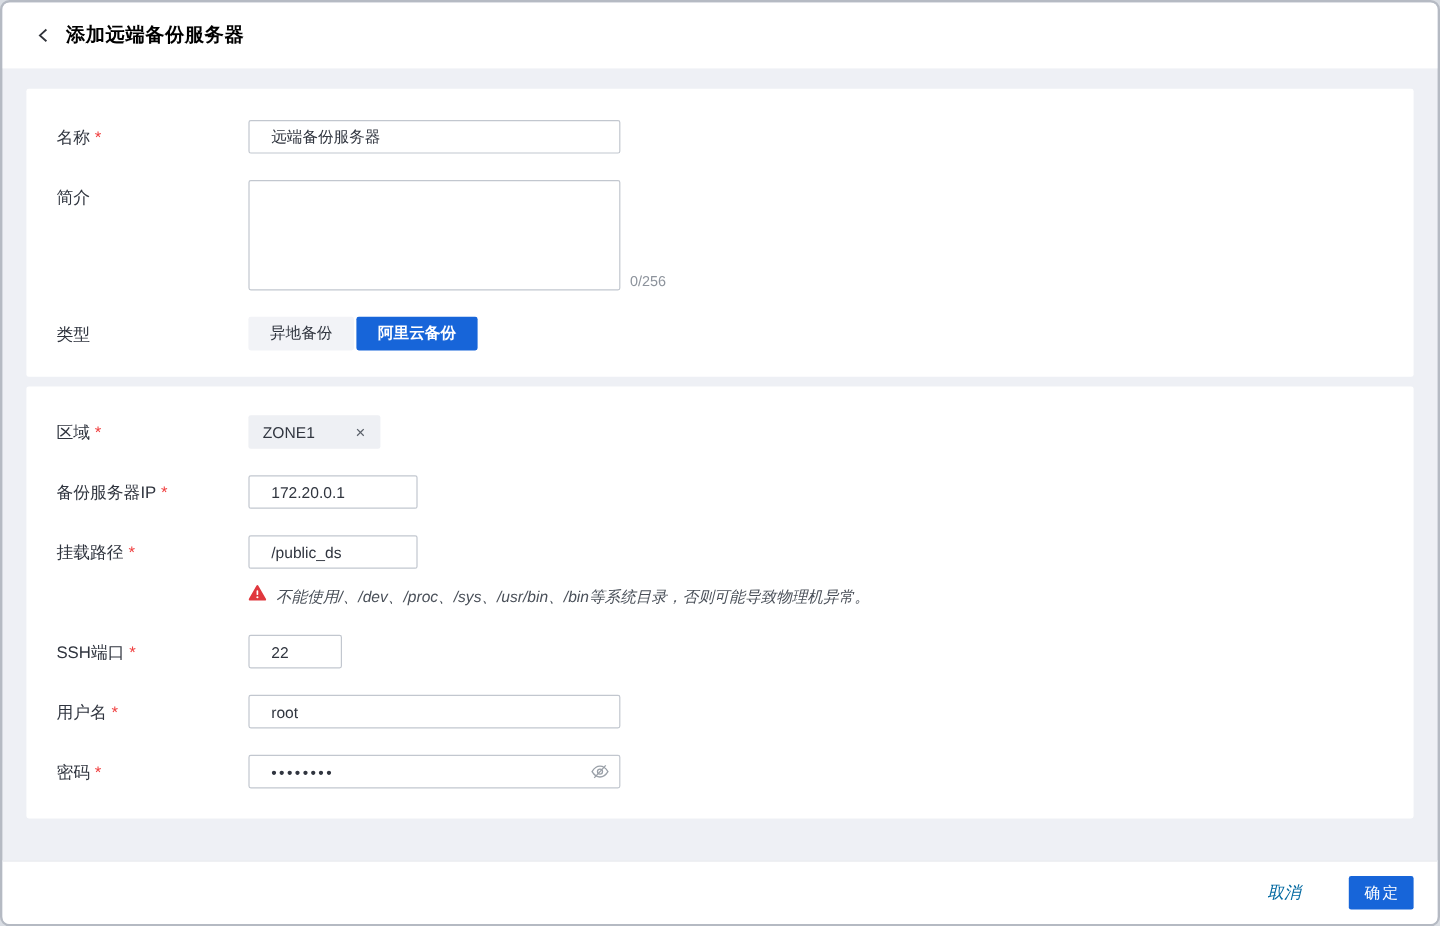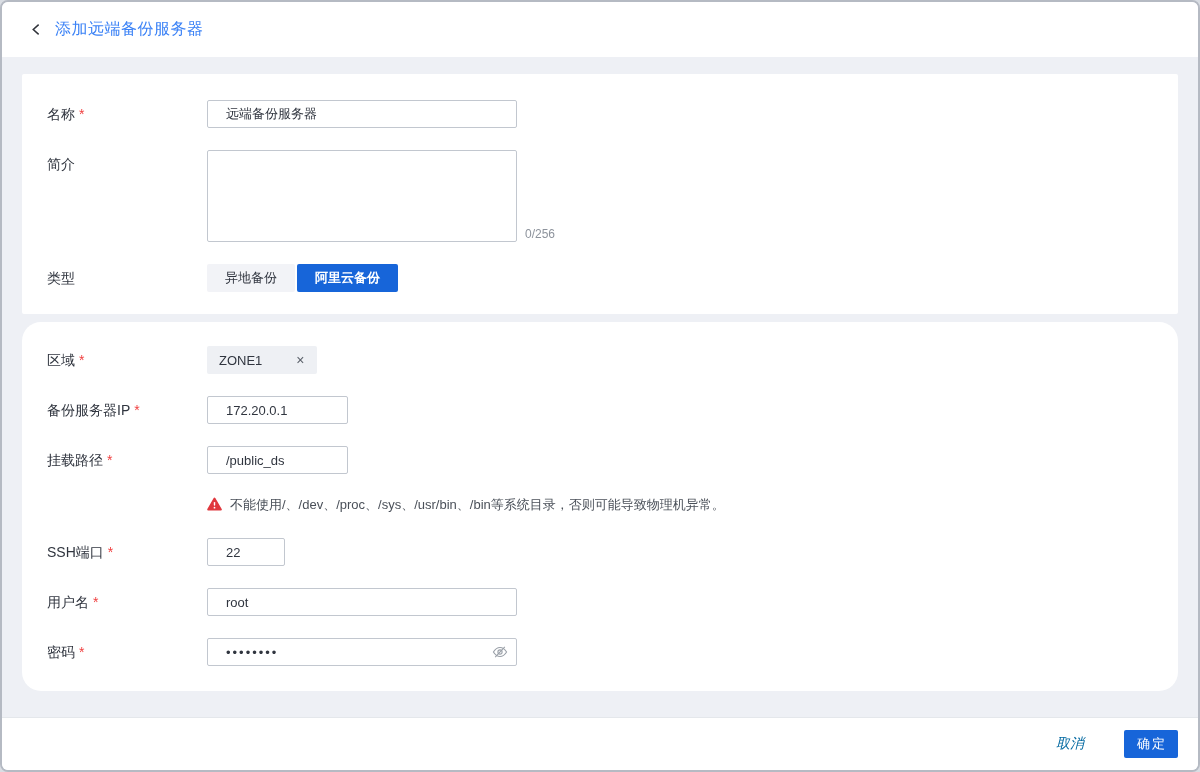--- a/index.html
+++ b/index.html
@@ -19,28 +19,28 @@
   
   .page-header {
     background:#fff; height:55px; flex:0 0 55px;
     display:flex; align-items:center; padding:0 28px;
   }
   .back-btn {
     display:flex; align-items:center; cursor:pointer;
     margin-right:12px;
   }
   .page-title {
-    font-size:16px; font-weight:400; color:#3b82f6; letter-spacing:0.5px;
+    font-size:16px; font-weight:700; color:#000000; letter-spacing:0.5px;
   }
   
   .content { padding:17px 20px 0 20px; flex:1 1 auto; }
   .card {
     background:#fff; border-radius:2px; padding:26px 0 22px 25px;
   }
-  .card + .card { margin-top:8px;border-radius:19px; }
+  .card + .card { margin-top:8px; }
   .card-lower { padding:24px 0 25px 25px; }
   .form-row { display:flex; align-items:flex-start; }
   .form-row + .form-row { margin-top:22px; }
   .row-label {
     width:160px; flex:0 0 160px;
     font-size:14px; color:#30353f; line-height:28px;
   }
   .req { color:#f03e3e; margin-left:4px; }
   .txt-input {
     height:28px; border:1px solid #c2c7cf; border-radius:2px;
@@ -70,21 +70,21 @@
   .zone-tag {
     height:28px; background:#eef0f4; border-radius:2px;
     display:inline-flex; align-items:center; padding:0 12px;
     font-size:13px; color:#30353f;gap:25px;
   }
   .tag-close {
     margin-left:9px; color:#5a6069; font-size:14px; cursor:pointer; line-height:1;
   }
   
   .warning-line {
-    display:flex; align-items:flex-start; margin-top:22px;
+    display:flex; align-items:flex-end; margin-top:12px;font-style:italic;
   }
   .warning-icon { flex:0 0 15px; margin-right:8px; margin-top:1px; }
   .warning-text { font-size:13px; color:#4a5059; line-height:18px; }
   
   .pwd-wrap { position:relative; width:310px; }
   .pwd-wrap .txt-input { width:310px; letter-spacing:2px; font-size:13px; }
   .eye-btn {
     position:absolute; right:9px; top:6px; cursor:pointer; line-height:0;
   }
   

